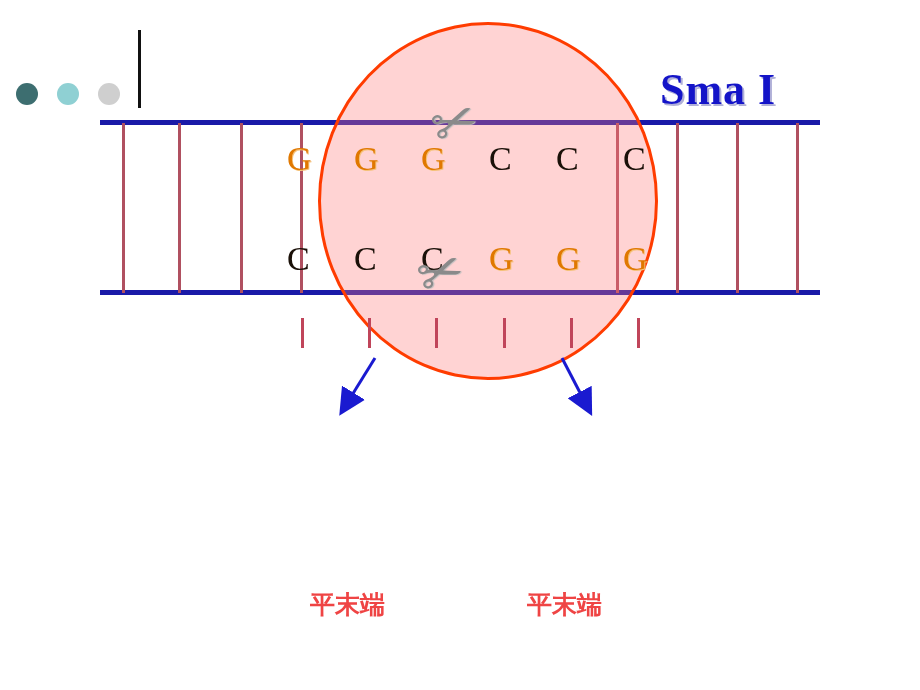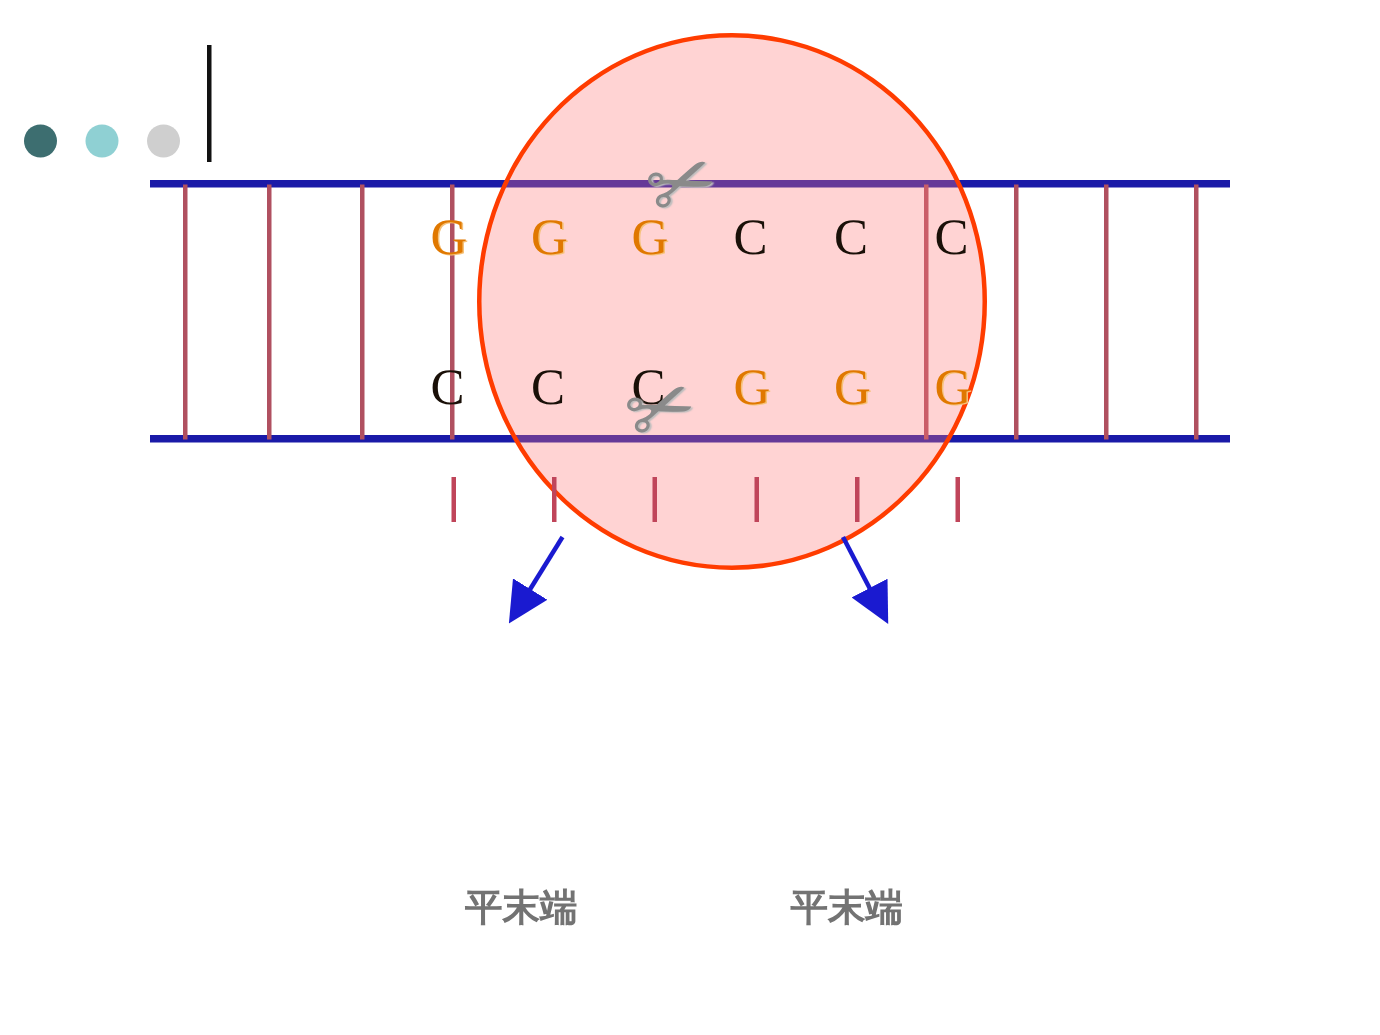--- a/index.html
+++ b/index.html
@@ -74,37 +74,38 @@
   .sciss.bottom{left:418px;top:246px;}
 
   
   .arrowsvg{position:absolute;left:0;top:0;width:920px;height:690px;pointer-events:none;}
 
   
   .lbl{
     position:absolute;
     font-family:Liberation Serif, serif;
     font-size:25px;font-weight:bold;
-    color:#737373;
+    color:#ef4444;
     white-space:nowrap;
   }
   .lbl.l1{left:310px;top:588px;}
   .lbl.l2{left:527px;top:588px;}
 </style>
 </head>
 <body>
 
 <div class="stage">
 
   <div class="dot d1"></div>
   <div class="dot d2"></div>
   <div class="dot d3"></div>
 
   <div class="vbar"></div>
 
+  <div class="title">Sma I</div>
 
   <div class="dna">
     <div class="strand top"></div>
     <div class="strand bottom"></div>
 
     <div class="rung" style="left:22px;"></div>
     <div class="rung" style="left:78px;"></div>
     <div class="rung" style="left:140px;"></div>
     <div class="rung" style="left:200px;"></div>
 

